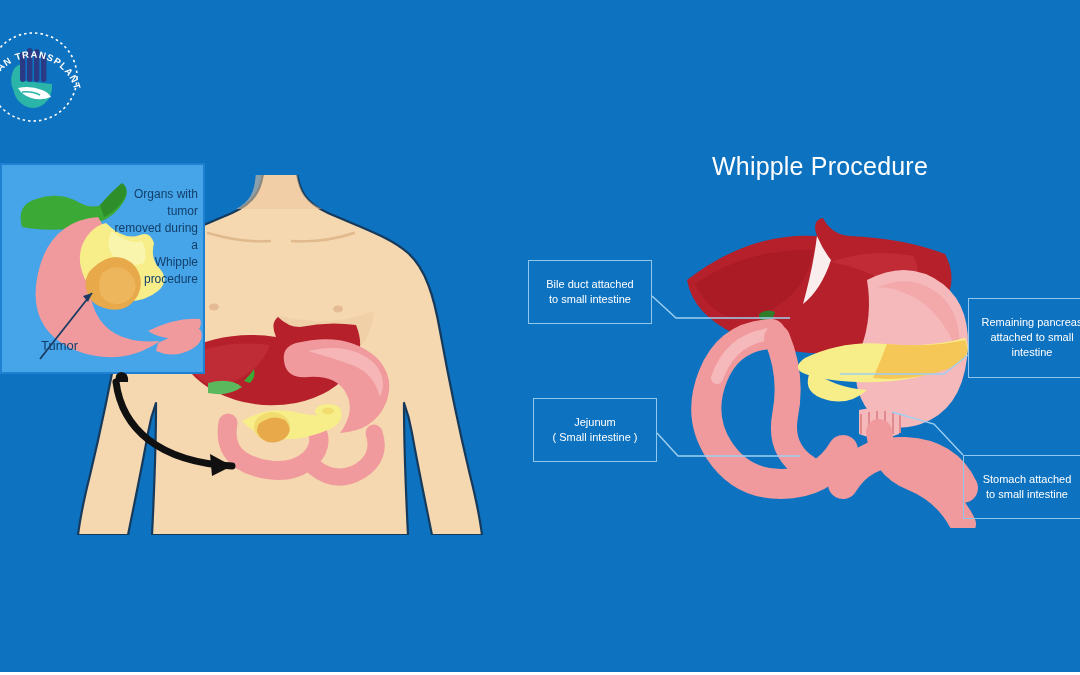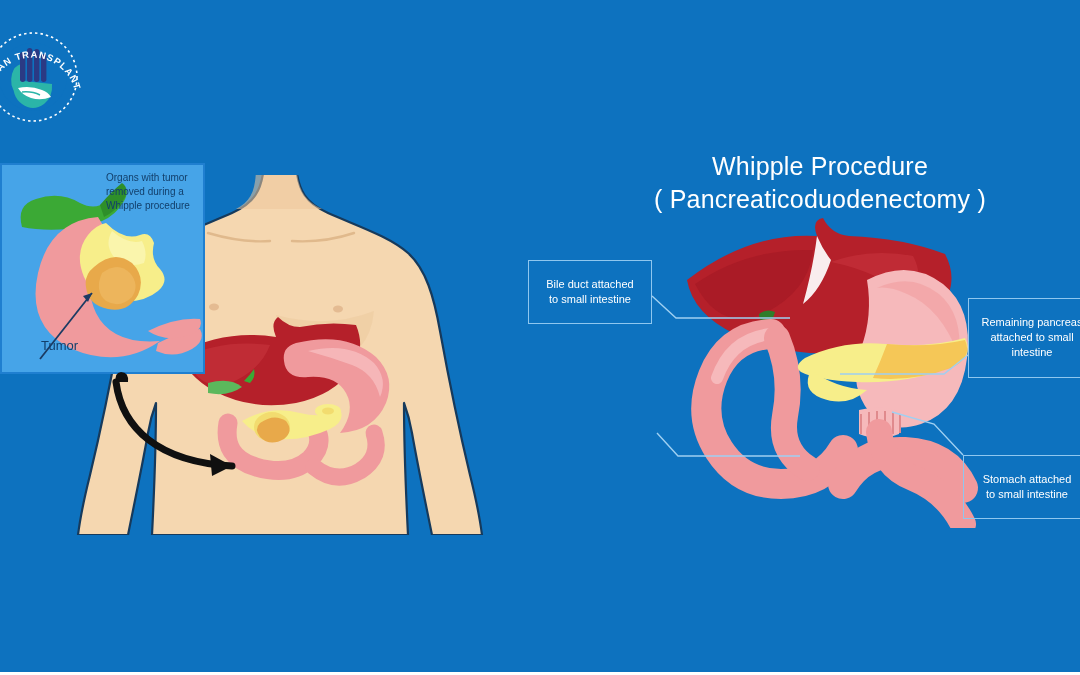--- a/index.html
+++ b/index.html
@@ -51,25 +51,25 @@
     width: 205px;
     height: 211px;
     background: #46a4e8;
     border: 2px solid #1f7fd0;
     box-sizing: border-box;
     overflow: hidden;
   }
   #inset-caption {
     position: absolute;
     right: 5px;
-    top: 6px;
+    top: 21px;
     width: 92px;
-    text-align: left;
+    text-align: right;
     color: #123f6b;
-    font-size: 10px;
+    font-size: 12px;
     line-height: 1.42;
   }
   #inset-tumor-label {
     position: absolute;
     left: 9px;
     top: 338px;
     color: #123f6b;
     font-size: 13px;
     margin-left: 32px;
   }
@@ -142,21 +142,20 @@
       <path d="M40 66 q12 -3 24 2 q6 2 9 7 q-10 4 -20 1 q-9 -3 -13 -10 z" fill="#ffffff"></path>
       <path d="M44 70 q10 -1 18 3" fill="none" stroke="#2bb5a8" stroke-width="1.4"></path>
       <text font-family="Liberation Sans, sans-serif" font-size="9.4" font-weight="bold" fill="#ffffff" letter-spacing="1.1">
         <textPath href="#arcpath" startOffset="12%">ORGAN TRANSPLANT</textPath>
       </text>
     </svg>
   </div>
 
   <div class="abs" id="title-block">
     <div id="title-line1">Whipple Procedure</div>
-    <div id="title-line2">( Pancreaticoduodenectomy )</div>
   </div>
 
   <div class="abs" id="torso">
     <svg viewBox="0 0 500 360" width="500" height="360" aria-hidden="true">
 
       <g>
         <path d="M196 -10
                  L236 -10
                  C238 16 246 28 268 38
                  C300 52 330 62 348 78
@@ -320,20 +319,24 @@
 
       <path d="M963 455 L 934 424 L 892 412"></path>
     </g>
   </svg>
 
   <div class="abs callout" id="callout-bile">
     <div>Bile duct attached</div>
     <div>to small intestine</div>
   </div>
 
+  <div class="abs callout" id="callout-jejunum">
+    <div>Jejunum</div>
+    <div>( Small intestine )</div>
+  </div>
 
   <div class="abs callout" id="callout-pancreas">
     <div>Remaining pancreas</div>
     <div>attached to small</div>
     <div>intestine</div>
   </div>
 
   <div class="abs callout" id="callout-stomach">
     <div>Stomach attached</div>
     <div>to small intestine</div>

